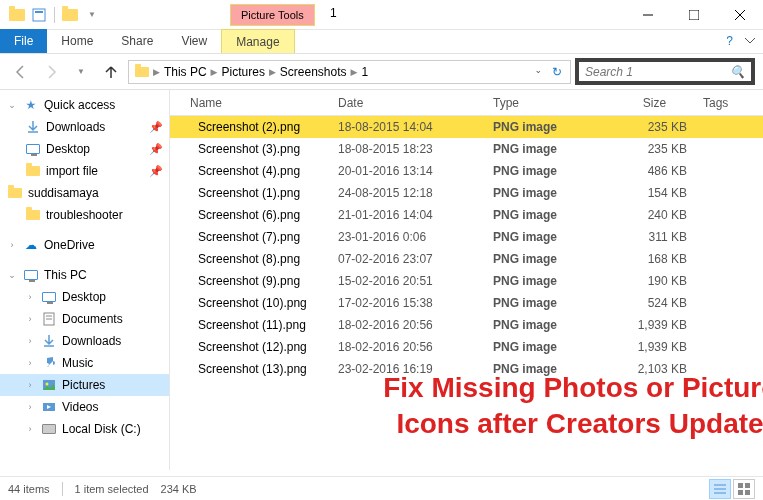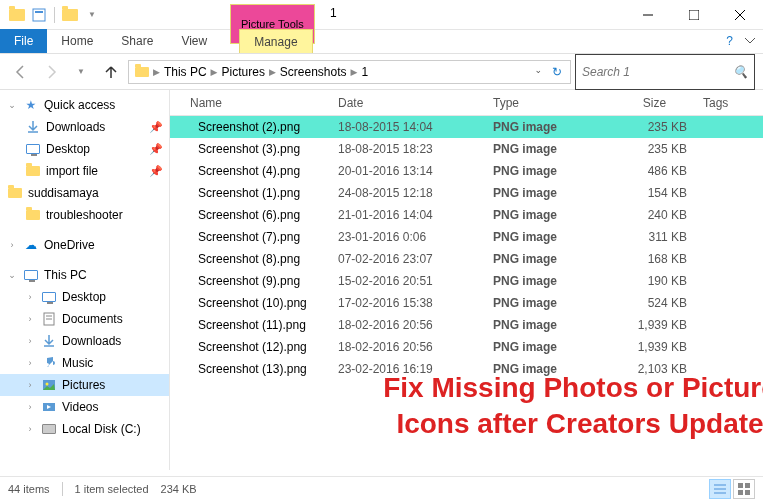--- a/index.html
+++ b/index.html
@@ -3,42 +3,42 @@
   <meta charset="utf-8">
   <style>
     * { margin: 0; padding: 0; box-sizing: border-box; font-family: "Segoe UI", Tahoma, sans-serif; }
     body { width: 763px; height: 500px; background: #fff; font-size: 12px; color: #000; overflow: hidden; position: relative; }
     
     
     .titlebar { height: 30px; background: #fff; border-bottom: 1px solid #e5e5e5; display: flex; align-items: center; position: relative; }
     .qat { display: flex; align-items: center; gap: 4px; padding-left: 8px; }
     .qat-item { width: 18px; height: 18px; display: flex; align-items: center; justify-content: center; }
     .qat-sep { width: 1px; height: 16px; background: #ccc; margin: 0 2px; }
-    .tool-tab { background: #ec4899; border: 1px solid #e6d870; padding: 19px 10px; font-size: 11px; margin-left: 130px; height: 22px; display: flex; align-items: center; position: absolute; left: 100px; top: 4px;}
+    .tool-tab { background: #fca5a5; border: 1px solid #e6d870; padding: 10px 10px; font-size: 11px; margin-left: 130px; height: 22px; display: flex; align-items: center; position: absolute; left: 100px; top: 4px;}
     .title-text { position: absolute; left: 330px; top: 6px; font-size: 12px; }
     .win-controls { position: absolute; right: 0; top: 0; display: flex; height: 30px; }
     .win-btn { width: 46px; height: 30px; display: flex; align-items: center; justify-content: center; }
     
     
     .ribbon-tabs { height: 24px; display: flex; align-items: flex-end; border-bottom: 1px solid #e1e1e1; position: relative; }
     .file-tab { background: #1979ca; color: #fff; padding: 4px 14px; font-size: 12px; height: 24px; display: flex; align-items: center; }
     .ribbon-tab { padding: 4px 14px; font-size: 12px; height: 24px; display: flex; align-items: center; color: #444; }
-    .ribbon-tab.context { background: #fff59d; border: 1px solid #e6d870; border-bottom: none; margin-left: 18px; }
+    .ribbon-tab.context { background: #fff59d; border: 1px solid #e6d870; border-bottom: none; }
     .ribbon-toggle { position: absolute; right: 8px; top: 4px; }
     .ribbon-help { position: absolute; right: 30px; top: 4px; color: #1979ca; }
     
     
     .addr-row { height: 36px; display: flex; align-items: center; padding: 4px 8px; gap: 4px; border-bottom: 1px solid #e1e1e1; }
     .nav-btn { width: 26px; height: 26px; display: flex; align-items: center; justify-content: center; color: #888; }
     .nav-btn.active { color: #333; }
     .addr-box { flex: 1; height: 24px; border: 1px solid #ccc; display: flex; align-items: center; padding: 0 4px; background: #fff; }
     .crumb { padding: 0 2px; display: flex; align-items: center; gap: 2px; font-size: 12px; }
     .crumb-sep { color: #888; font-size: 9px; margin: 0 2px; }
     .addr-ctrl { margin-left: auto; display: flex; gap: 2px; }
-    .search-box { width: 180px; height: 36px; border: 1px solid #404040; display: flex; align-items: center; padding: 0 6px; color: #888; font-style: italic; }
+    .search-box { width: 180px; height: 27px; border: 4px solid #404040; display: flex; align-items: center; padding: 0 6px; color: #888; font-style: italic; }
     .search-box input { border: none; outline: none; width: 100%; font-style: italic; color: #888; font-size: 12px; }
     
     
     .main { display: flex; height: 380px; }
     
     
     .nav-pane { width: 170px; border-right: 1px solid #e5e5e5; overflow-y: auto; padding-top: 4px; }
     .nav-group { margin-bottom: 8px; }
     .nav-item { display: flex; align-items: center; padding: 2px 6px; gap: 4px; font-size: 12px; height: 22px; }
     .nav-item.selected { background: #cce8ff; }
@@ -51,21 +51,21 @@
     .content { flex: 1; display: flex; flex-direction: column; position: relative; }
     .col-headers { display: flex; height: 26px; border-bottom: 1px solid #e5e5e5; align-items: center; color: #555; font-size: 12px; }
     .col-headers > div { padding: 0 8px; border-right: 1px solid transparent; }
     .col-name { width: 160px; padding-left: 20px !important; }
     .col-date { width: 155px; }
     .col-type { width: 130px; }
     .col-size { width: 80px; text-align: center; }
     .col-tags { width: 60px; }
     .file-rows { flex: 1; overflow: hidden; }
     .file-row { display: flex; height: 22px; align-items: center; font-size: 12px; }
-    .file-row.selected { background: #5eead4; }
+    .file-row.selected { background: #fde047; }
     .file-row .fname { width: 160px; padding-left: 28px; display: flex; align-items: center; gap: 4px; }
     .file-row .fdate { width: 155px; padding-left: 8px; color: #555; }
     .file-row .ftype { width: 130px; padding-left: 8px; color: #555; font-weight: bold; }
     .file-row .fsize { width: 80px; text-align: right; padding-right: 8px; color: #555; }
     
     
     .overlay-text { position: absolute; left: 210px; top: 280px; width: 400px; color: #d22; font-size: 28px; font-weight: bold; text-align: center; line-height: 1.3; z-index: 5; }
     
     
     .status-bar { position: absolute; bottom: 0; left: 0; right: 0; height: 24px; border-top: 1px solid #e5e5e5; display: flex; align-items: center; padding: 0 8px; font-size: 11px; color: #555; gap: 12px; background: #fff; }

